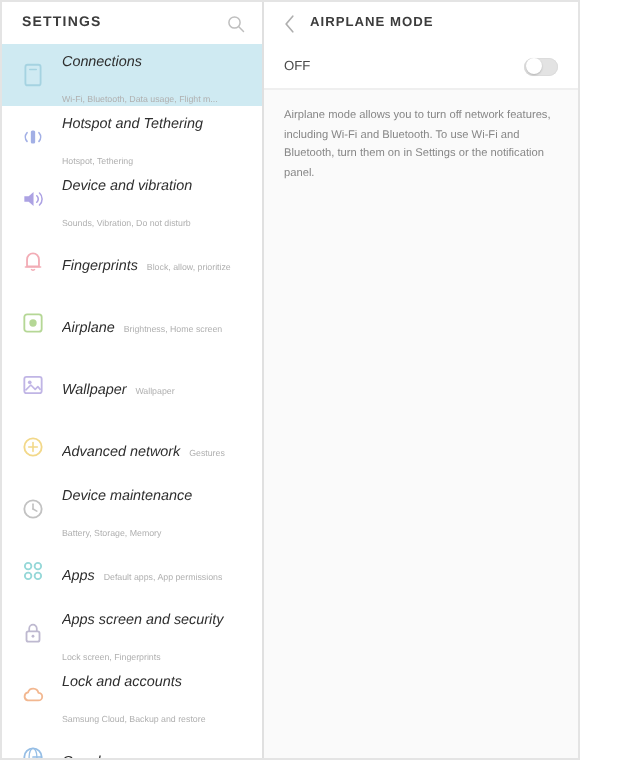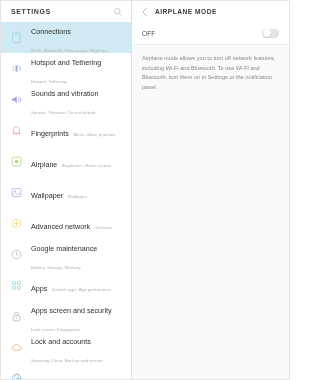--- a/index.html
+++ b/index.html
@@ -89,20 +89,21 @@
     min-width: 0;
     overflow: hidden;
   }
   .item-title {
     font-size: 7.2px;
     color: #2e2e2e;
     line-height: 9px;
     white-space: nowrap;
     overflow: hidden;
     text-overflow: ellipsis;
+    font-style: italic;
   }
   .item-sub {
     font-size: 4.4px;
     color: #b0b0b0;
     line-height: 6px;
     white-space: nowrap;
     overflow: hidden;
     text-overflow: ellipsis;
     margin-top: 0.5px;
   }
@@ -236,21 +237,21 @@
 
       <div class="settings-item">
         <span class="item-icon">
           <svg width="13" height="13" viewBox="0 0 24 24">
             <path d="M4 9.5 L8 9.5 L12.5 5.5 L12.5 18.5 L8 14.5 L4 14.5 Z" fill="#9b8ede"></path>
             <path d="M15.5 9 A4 4 0 0 1 15.5 15" fill="none" stroke="#9b8ede" stroke-width="1.5" stroke-linecap="round"></path>
             <path d="M18 6.5 A7.5 7.5 0 0 1 18 17.5" fill="none" stroke="#9b8ede" stroke-width="1.4" stroke-linecap="round"></path>
           </svg>
         </span>
         <span class="item-text">
-          <span class="item-title">Sounds and vibration</span>
+          <span class="item-title">Device and vibration</span>
           <span class="item-sub">Sounds, Vibration, Do not disturb</span>
         </span>
       </div>
 
       <div class="settings-item">
         <span class="item-icon">
           <svg width="13" height="13" viewBox="0 0 24 24">
             <path d="M6.5 17 L6.5 10.5 A5.5 5.5 0 0 1 17.5 10.5 L17.5 17 Z" fill="none" stroke="#f09ba6" stroke-width="1.7"></path>
             <line x1="5" y1="17.5" x2="19" y2="17.5" stroke="#f09ba6" stroke-width="1.5" stroke-linecap="round"></line>
             <path d="M10.3 19.5 A2 2 0 0 0 13.7 19.5" fill="none" stroke="#f09ba6" stroke-width="1.4"></path>
@@ -305,21 +306,21 @@
 
       <div class="settings-item">
         <span class="item-icon">
           <svg width="13" height="13" viewBox="0 0 24 24">
             <circle cx="12" cy="12" r="8" fill="none" stroke="#b5b5b5" stroke-width="1.7"></circle>
             <line x1="12" y1="12" x2="12" y2="7.5" stroke="#b5b5b5" stroke-width="1.5" stroke-linecap="round"></line>
             <line x1="12" y1="12" x2="15.5" y2="14" stroke="#b5b5b5" stroke-width="1.5" stroke-linecap="round"></line>
           </svg>
         </span>
         <span class="item-text">
-          <span class="item-title">Google maintenance</span>
+          <span class="item-title">Device maintenance</span>
           <span class="item-sub">Battery, Storage, Memory</span>
         </span>
       </div>
 
       <div class="settings-item">
         <span class="item-icon">
           <svg width="13" height="13" viewBox="0 0 24 24">
             <circle cx="7.5" cy="7.5" r="3" fill="none" stroke="#7fd0d0" stroke-width="1.7"></circle>
             <circle cx="16.5" cy="7.5" r="3" fill="none" stroke="#7fd0d0" stroke-width="1.7"></circle>
             <circle cx="7.5" cy="16.5" r="3" fill="none" stroke="#7fd0d0" stroke-width="1.7"></circle>

